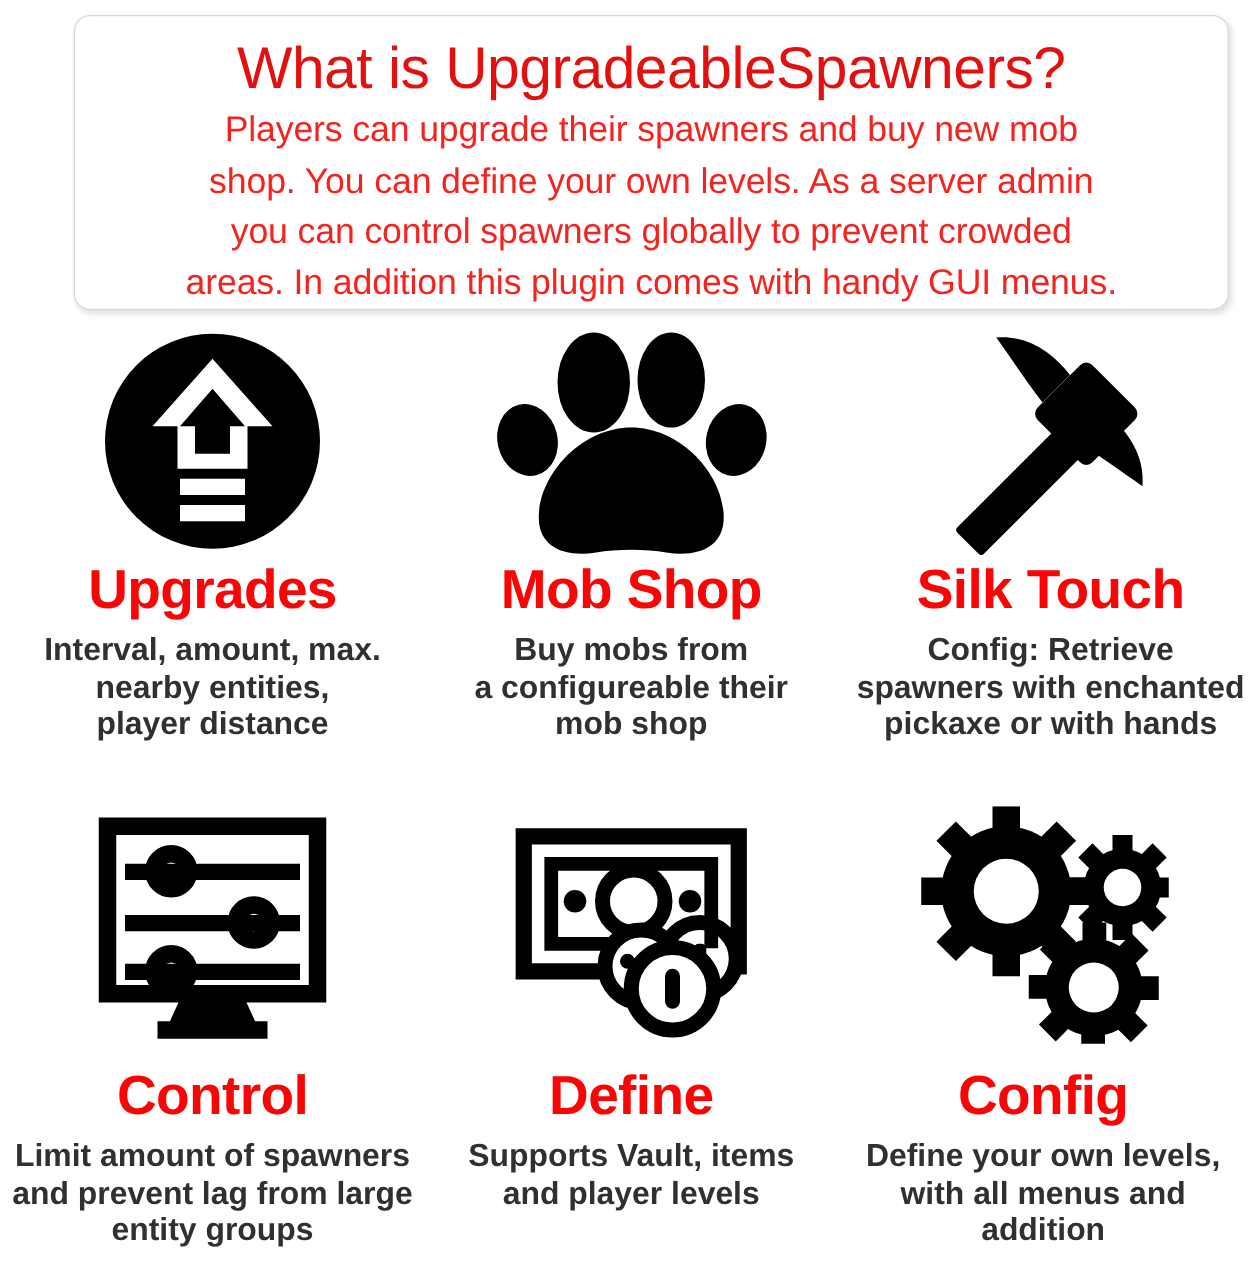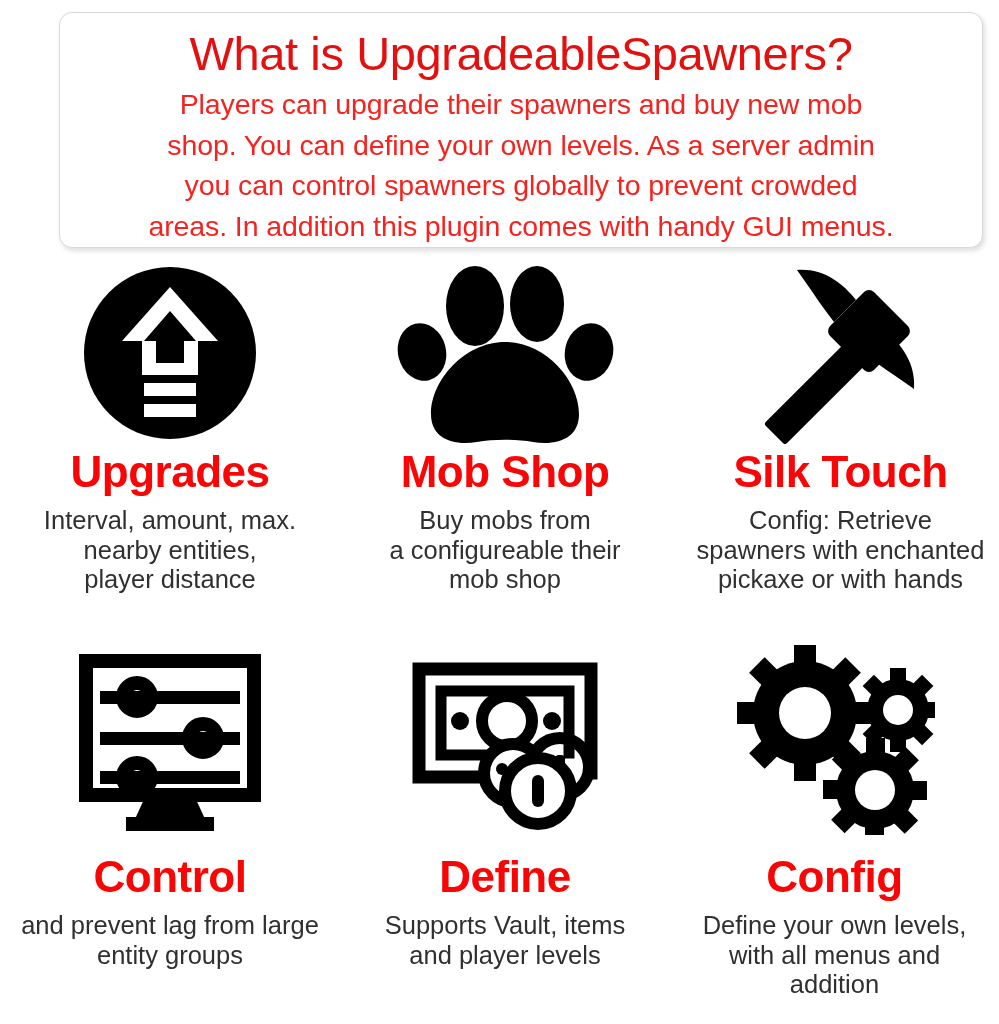--- a/index.html
+++ b/index.html
@@ -81,21 +81,21 @@
     white-space: nowrap;
   }
   .feature-desc {
     color: #303030;
     font-size: 25.5px;
     font-weight: 400;
     line-height: 1.16;
     margin-top: 12px;
     white-space: nowrap;
   }
-  .feature-desc div { white-space: nowrap; }
+  .feature-desc div { white-space: nowrap; font-weight: bold; }
 
   
   .row2 .feature-icon { height: 195px; }
   .row2 .feature-title { margin-top: 18px; }
 
   
   #feature-silk-touch .feature-desc,
   #feature-silk-touch .feature-title { position: relative; left: 6px; }
 </style>
 </head>
@@ -190,20 +190,21 @@
           <circle cx="67" cy="130" r="14"></circle>
         </g>
         <g fill="#000000">
           <polygon points="76,148 124,148 135,172 65,172"></polygon>
           <rect x="56" y="170" width="88" height="14"></rect>
         </g>
       </svg>
     </div>
     <div class="feature-title">Control</div>
     <div class="feature-desc">
+      <div>Limit amount of spawners</div>
       <div>and prevent lag from large</div>
       <div>entity groups</div>
     </div>
   </div>
 
   <div class="feature row2" id="feature-economy">
     <div class="feature-icon">
       <svg width="200" height="186" viewBox="0 0 200 186" aria-hidden="true">
 
         <path d="M14 22 h172 v96 M186 118 v8 M14 22 v108 h116" fill="none" stroke="#000000" stroke-width="13" stroke-linecap="square"></path>

